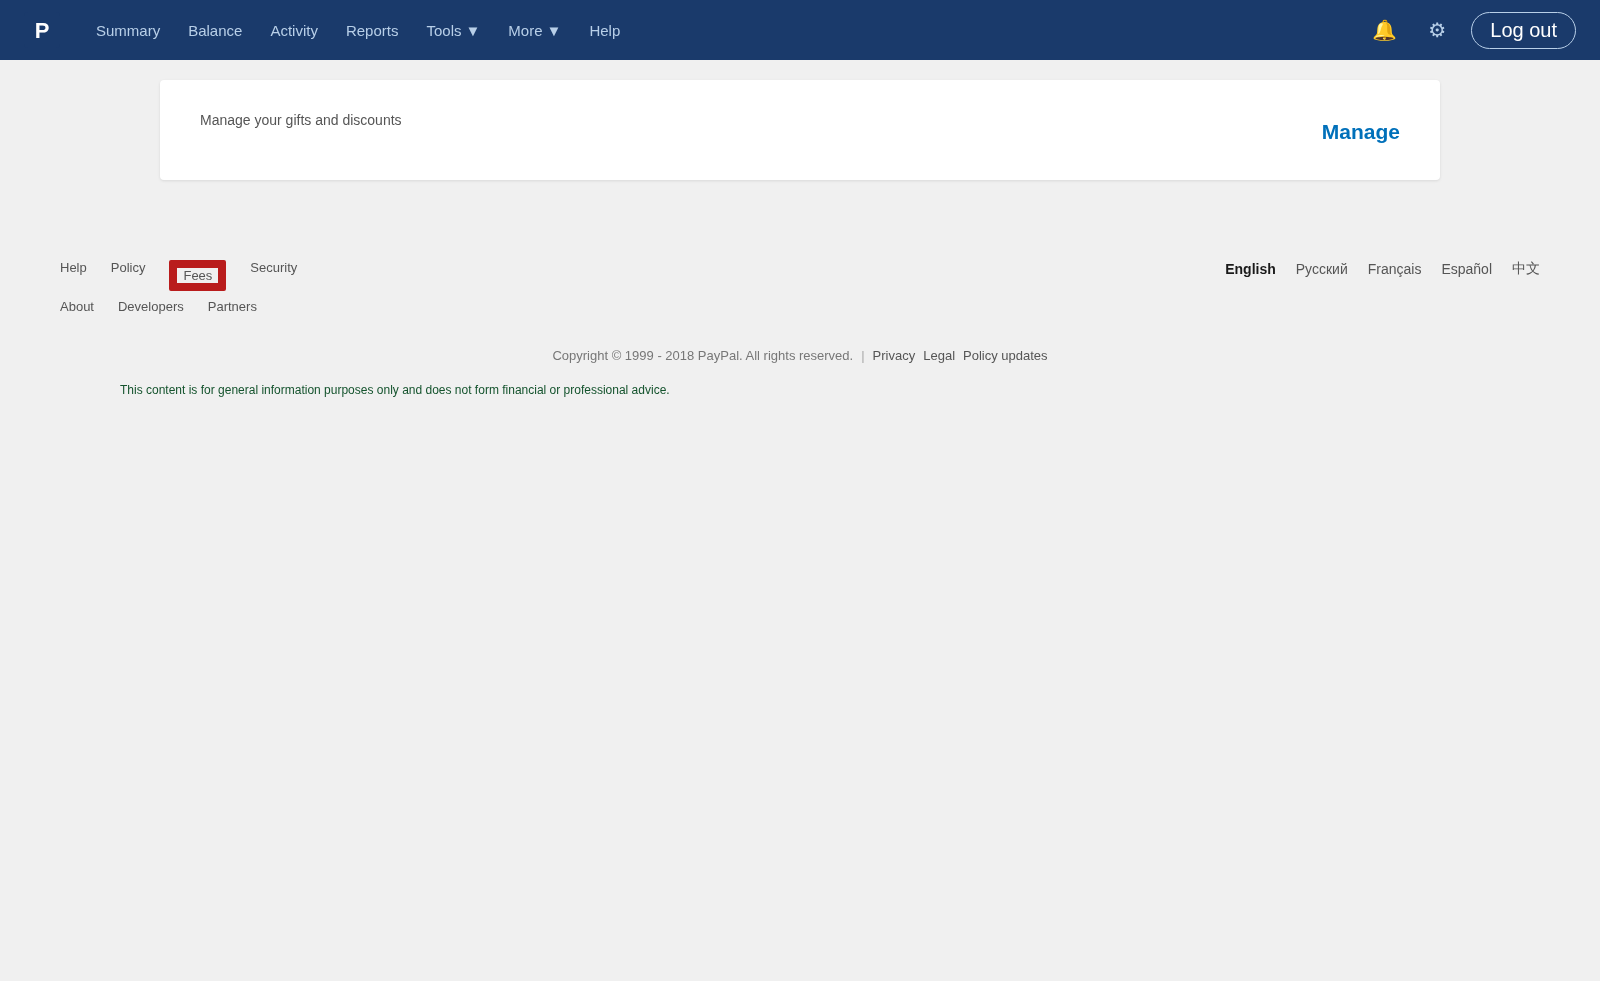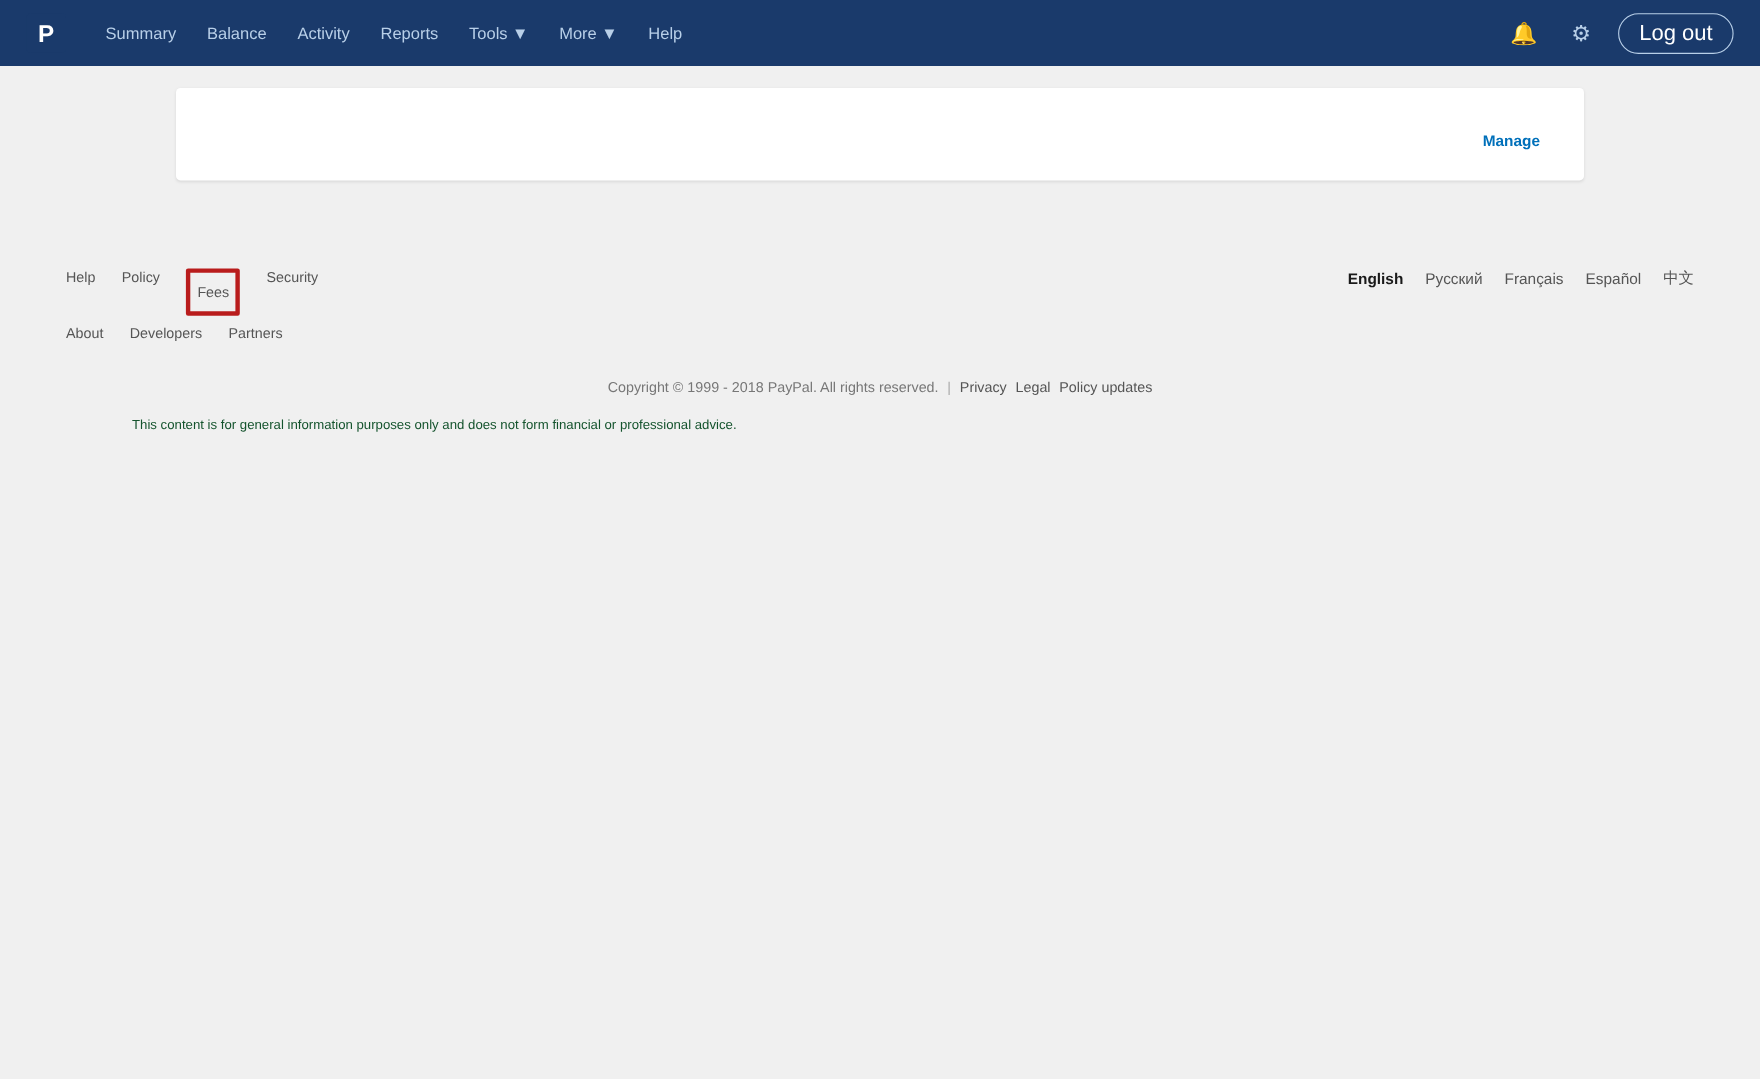--- a/index.html
+++ b/index.html
@@ -143,21 +143,21 @@
       padding: 10px 20px;
       border-radius: 24px;
       font-size: 14px;
       font-weight: 600;
       cursor: pointer;
       white-space: nowrap;
     }
 
     .manage-link {
       color: #0070ba;
-      font-size: 14px;
+      font-size: 21px;
       font-weight: 600;
       text-decoration: none;
       cursor: pointer;
       position: absolute;
       right: 40px;
       top: 40px;
     }
 
     
     .footer {
@@ -166,22 +166,22 @@
     }
 
     .footer-link {
       color: #555;
       text-decoration: none;
       font-size: 13px;
       cursor: pointer;
     }
 
     .footer-fees-highlight {
-      border: 4px solid #b91c1c;
-      padding: 10px 6px;
+      border: 8px solid #b91c1c;
+      padding: 0 6px;
       border-radius: 2px;
     }
 
     .footer-lang {
       color: #555;
       font-size: 14px;
       cursor: pointer;
       text-decoration: none;
     }
     .footer-lang.active {
@@ -278,20 +278,23 @@
     </button>
     <button class="logout-btn">Log out</button>
   </div>
 </nav>
 
 <div class="main-content">
   <div class="settings-card">
 
 
     <div class="settings-row">
+      <div class="settings-content">
+        <div class="settings-desc" style="margin-bottom:0;">Manage your gifts and discounts</div>
+      </div>
       <a class="manage-link">Manage</a>
     </div>
 
   </div>
 </div>
 
 <footer class="footer">
   <div class="footer-top-section">
     <div class="footer-left-links">
       <div class="footer-links-line">

